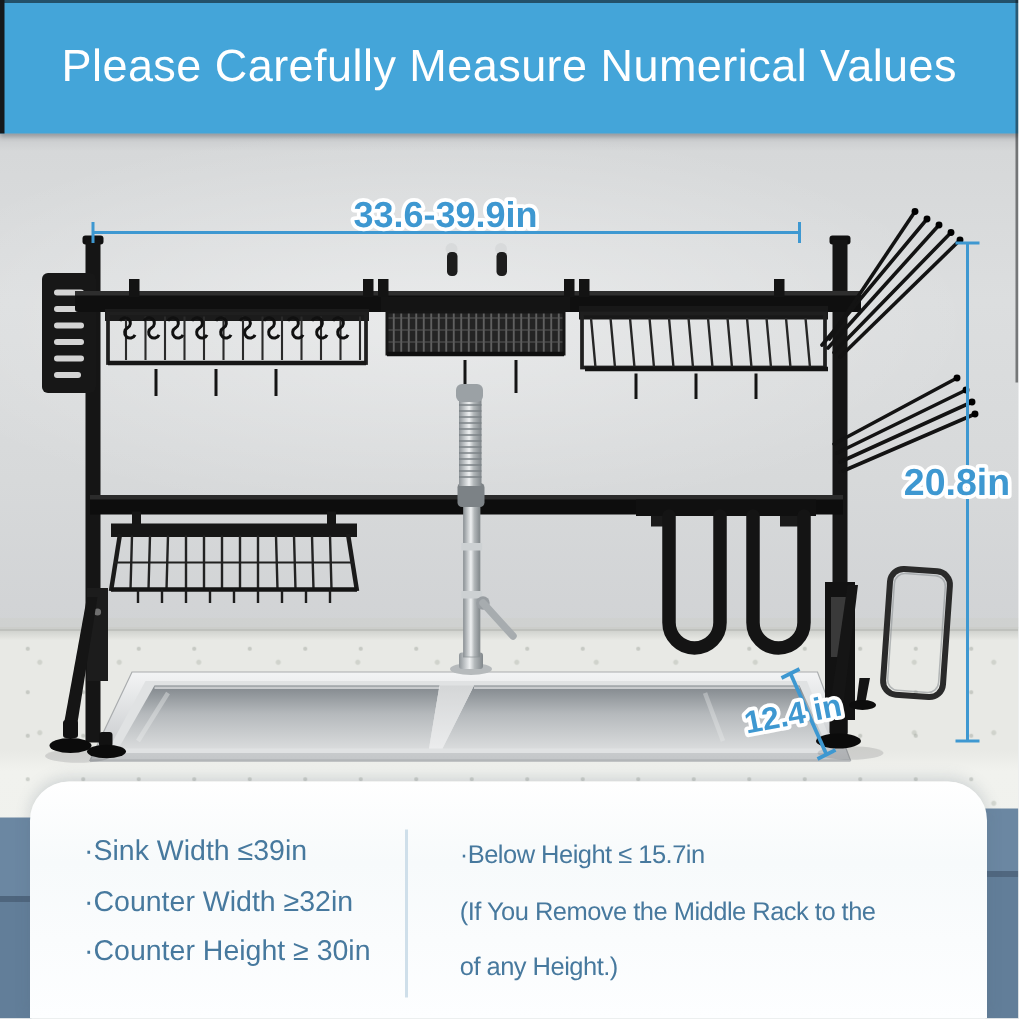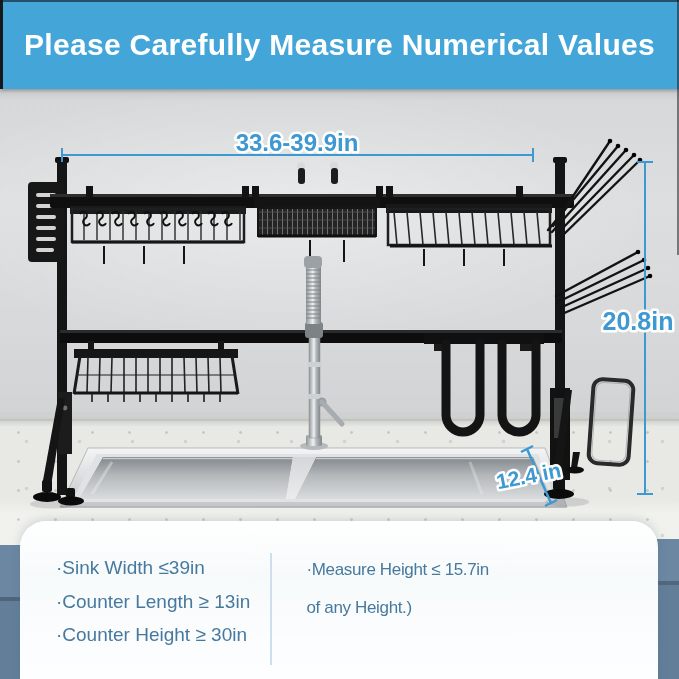--- a/index.html
+++ b/index.html
@@ -8,21 +8,21 @@
     font-family:"Liberation Sans",sans-serif;background:#d6d8d9;
   }
   
   .header{
     position:absolute;left:0;top:0;width:679px;height:89px;z-index:4;
     background:var(--header-bg,#44a5d9);
     display:flex;flex-direction:column;align-items:center;justify-content:center;
     box-shadow:0 2px 3px rgba(60,70,80,.35);
   }
   .header .t{
-    color:#ffffff;font-weight:bold;font-size:30px;line-height:37px;
+    color:#ffffff;font-weight:normal;font-size:30px;line-height:37px;
     letter-spacing:.3px;text-align:center;white-space:nowrap;
   }
   .edge-l{position:absolute;left:0;top:0;width:3px;height:89px;background:#15191c;z-index:6;}
   .edge-t{position:absolute;left:0;top:0;width:679px;height:2px;background:rgba(10,12,14,.55);z-index:6;}
   .edge-r{position:absolute;right:0;top:0;width:2px;height:255px;background:rgba(15,17,19,.5);z-index:6;}
   
   .wall{
     position:absolute;left:0;top:89px;width:679px;height:330px;z-index:0;
     background:
       radial-gradient(75% 55% at 42% 38%,rgba(255,255,255,.38),rgba(255,255,255,0) 72%),
@@ -324,24 +324,25 @@
   <div class="edge-l"></div>
   <div class="edge-r"></div>
 
   <div class="side-strip left"></div>
   <div class="side-strip right"></div>
 
   <div class="spec-card">
     <div class="spec-grid">
       <div class="spec-col left">
         <div class="line">·Sink Width ≤39in</div>
-        <div class="line">·Counter Length ≥ 13in</div>
+        <div class="line">·Counter Width ≥32in</div>
         <div class="line">·Counter Height ≥ 30in</div>
       </div>
       <div class="spec-divider"></div>
       <div class="spec-col right">
-        <div class="line">·Measure Height ≤ 15.7in</div>
+        <div class="line">·Below Height ≤ 15.7in</div>
+        <div class="line">(If You Remove the Middle Rack to the</div>
         <div class="line">of any Height.)</div>
       </div>
     </div>
   </div>
 
 </div>
 
 </body></html>

